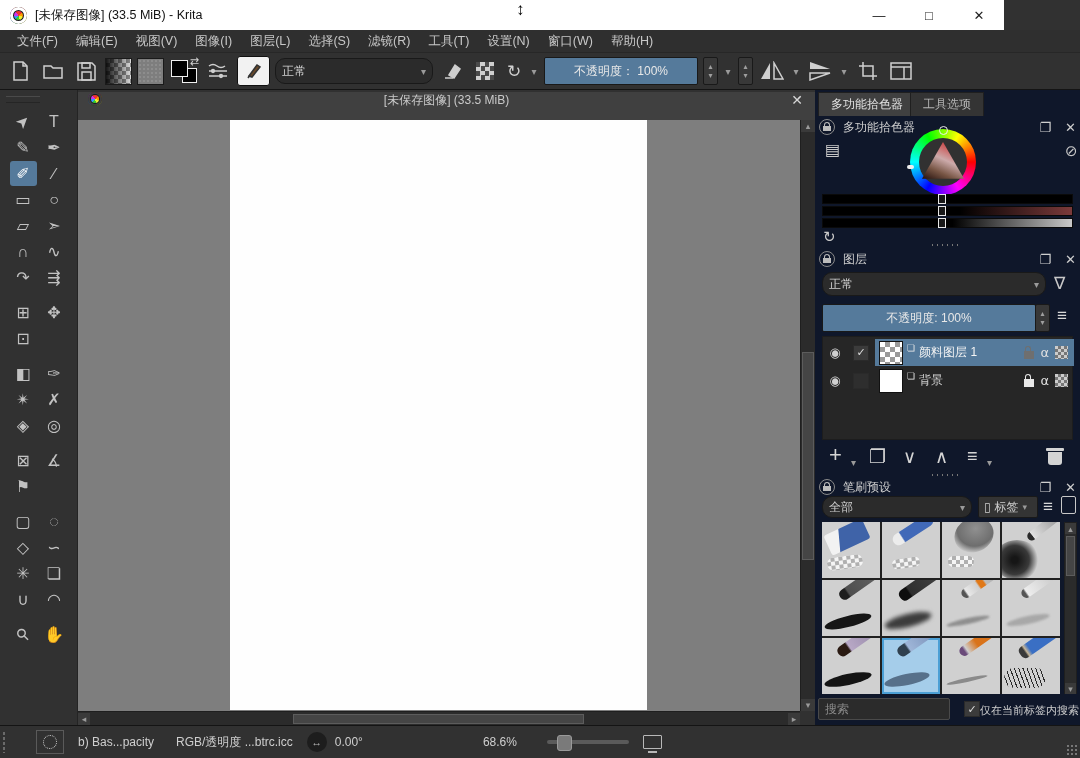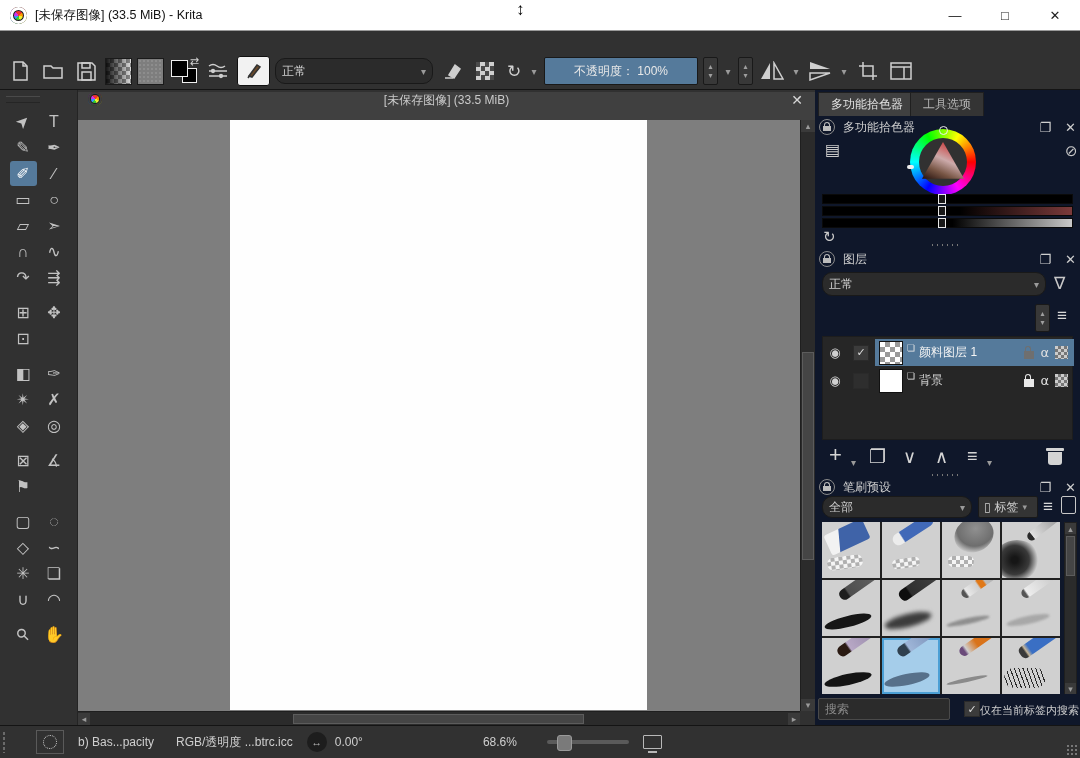--- a/index.html
+++ b/index.html
@@ -3,21 +3,21 @@
 <meta charset="utf-8">
 <style>
   html,body{margin:0;padding:0;background:#555;}
   #app{position:relative;width:1080px;height:758px;overflow:hidden;
        font-family:"Liberation Sans","DejaVu Sans",sans-serif;
        background:#313131;color:#cfcfcf;font-size:12px;
        -webkit-user-select:none;user-select:none;}
   .abs{position:absolute;}
 
   
-  .titlebar{left:0;top:0;width:1080px;height:30px;background:#ffffff;color:#000;
+  .titlebar{left:0;top:0;width:1004px;height:30px;background:#ffffff;color:#000;
             border-bottom:1px solid #9a9a9a;display:flex;align-items:center;}
   .applogo{width:17px;height:17px;border-radius:50%;margin:0 8px 0 10px;
            background:conic-gradient(#e33 0 15%,#f90 0 30%,#ee3 0 45%,#3c3 0 60%,#39f 0 75%,#c3e 0 90%,#e33 0);
            box-shadow:inset 0 0 0 3px #fff,inset 0 0 0 4px #222;}
   .wtitle{font-size:12.5px;color:#111;}
   .wbtns{margin-left:auto;display:flex;height:100%;}
   .wbtn{width:50px;height:100%;display:flex;align-items:center;justify-content:center;
         font-size:13px;color:#222;}
   .cursor-v{position:absolute;left:516px;top:0px;font-size:17px;color:#000;font-weight:bold;}
 
@@ -199,20 +199,33 @@
     <span class="applogo"></span>
     <span class="wtitle">[未保存图像]  (33.5 MiB)  - Krita</span>
     <span class="cursor-v">↕</span>
     <div class="wbtns">
       <span class="wbtn">—</span>
       <span class="wbtn">□</span>
       <span class="wbtn">✕</span>
     </div>
   </div>
 
+  <div class="abs menubar">
+    <span class="menuitem">文件(F)</span>
+    <span class="menuitem">编辑(E)</span>
+    <span class="menuitem">视图(V)</span>
+    <span class="menuitem">图像(I)</span>
+    <span class="menuitem">图层(L)</span>
+    <span class="menuitem">选择(S)</span>
+    <span class="menuitem">滤镜(R)</span>
+    <span class="menuitem">工具(T)</span>
+    <span class="menuitem">设置(N)</span>
+    <span class="menuitem">窗口(W)</span>
+    <span class="menuitem">帮助(H)</span>
+  </div>
 
   <div class="abs toolbar">
     <span class="tbtn">
       <svg width="18" height="20" viewBox="0 0 18 20">
           <path d="M3 1 h9 l4 4 v14 h-13 z"></path>
           <path d="M12 1 v4 h4"></path>
         </svg>
       </span>
     <span class="tbtn">
       <svg width="20" height="18" viewBox="0 0 20 18">
@@ -450,20 +463,24 @@
       <span class="hlock"></span>
       <span class="ptitle">图层</span>
       <span class="hbtn first">❐</span>
       <span class="hbtn">✕</span>
     </div>
     <div class="dd abs" style="left:7px;top:182px;width:224px;height:24px">
       <span>正常</span>
       <span class="arr">▾</span>
     </div>
     <span class="abs" style="left:239px;top:183px;font-size:17px;color:#c8c8c8">∇</span>
+    <div class="slider abs" style="left:7px;top:214px;width:212px;height:26px">
+      <span class="fill" style="width:100%"></span>
+      <span class="lab">不透明度:  100%</span>
+    </div>
     <span class="spin abs" style="left:220px;top:214px">
       <span>▴</span>
         <span>▾</span>
       </span>
     <span class="abs" style="left:242px;top:216px;font-size:17px;color:#d8d8d8;font-weight:bold">≡</span>
 
     <div class="abs" style="left:7px;top:246px;width:251px;height:104px;background:#262626;border:1px solid #1d1d1d;box-sizing:border-box">
       <div class="lrow" style="top:2px">
         <span class="eye">◉</span>
         <span class="chkbox">

